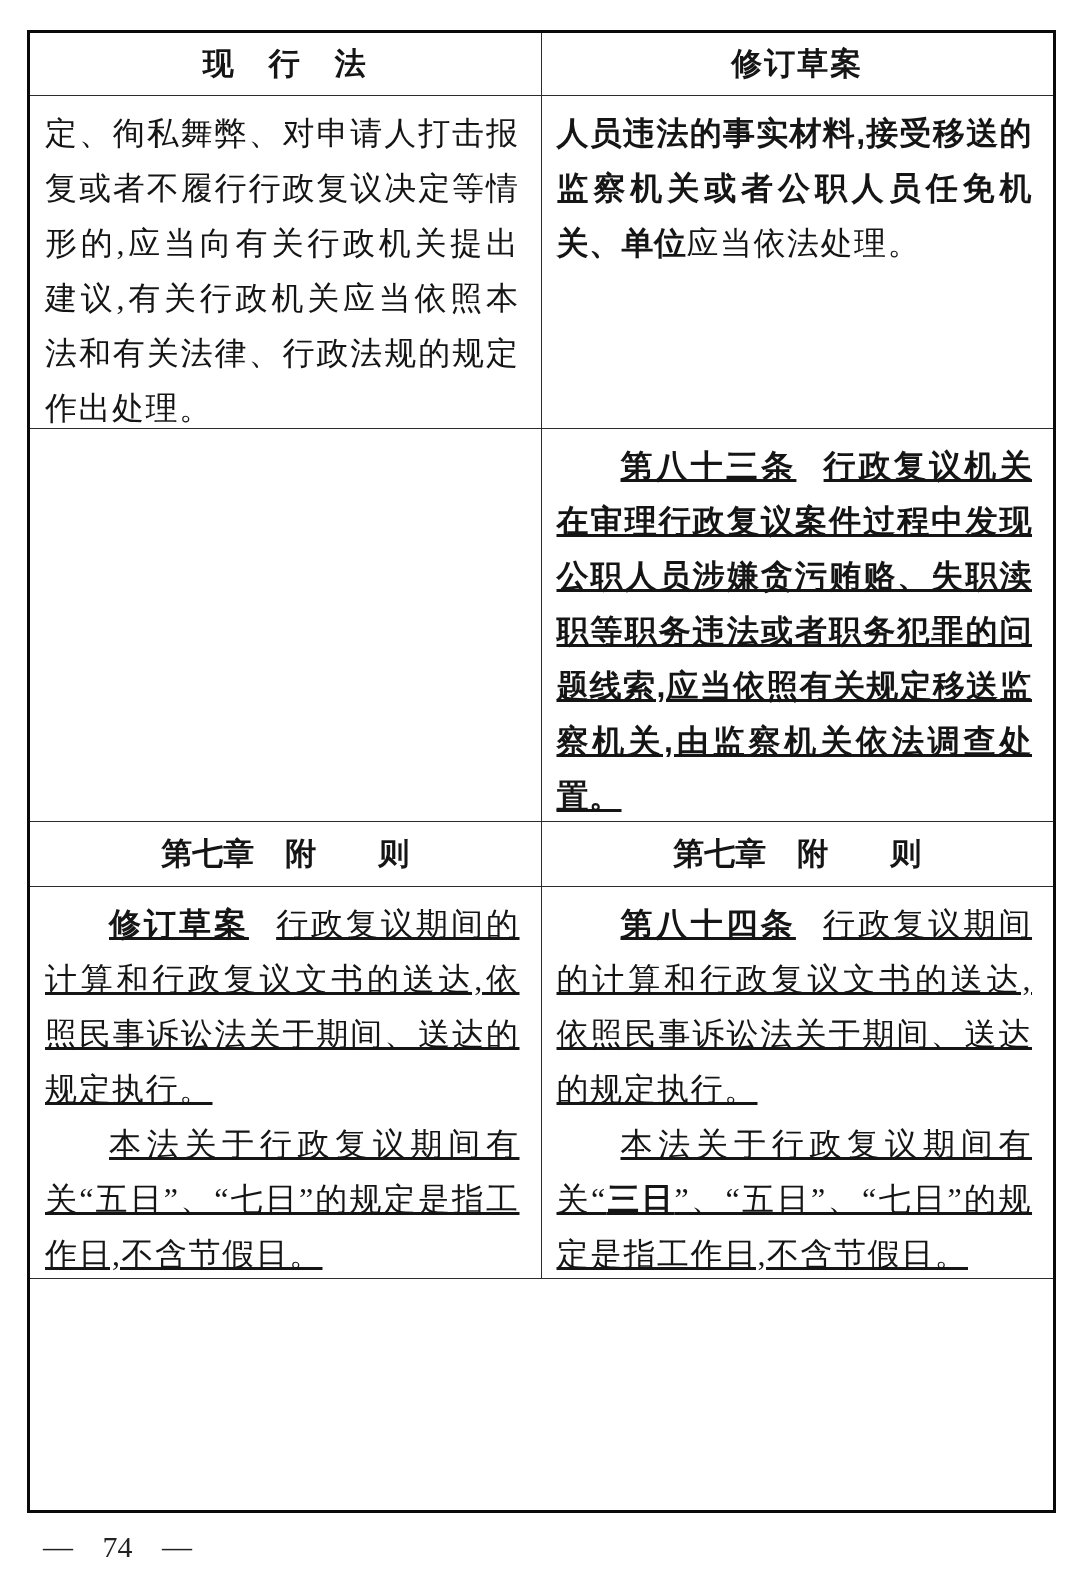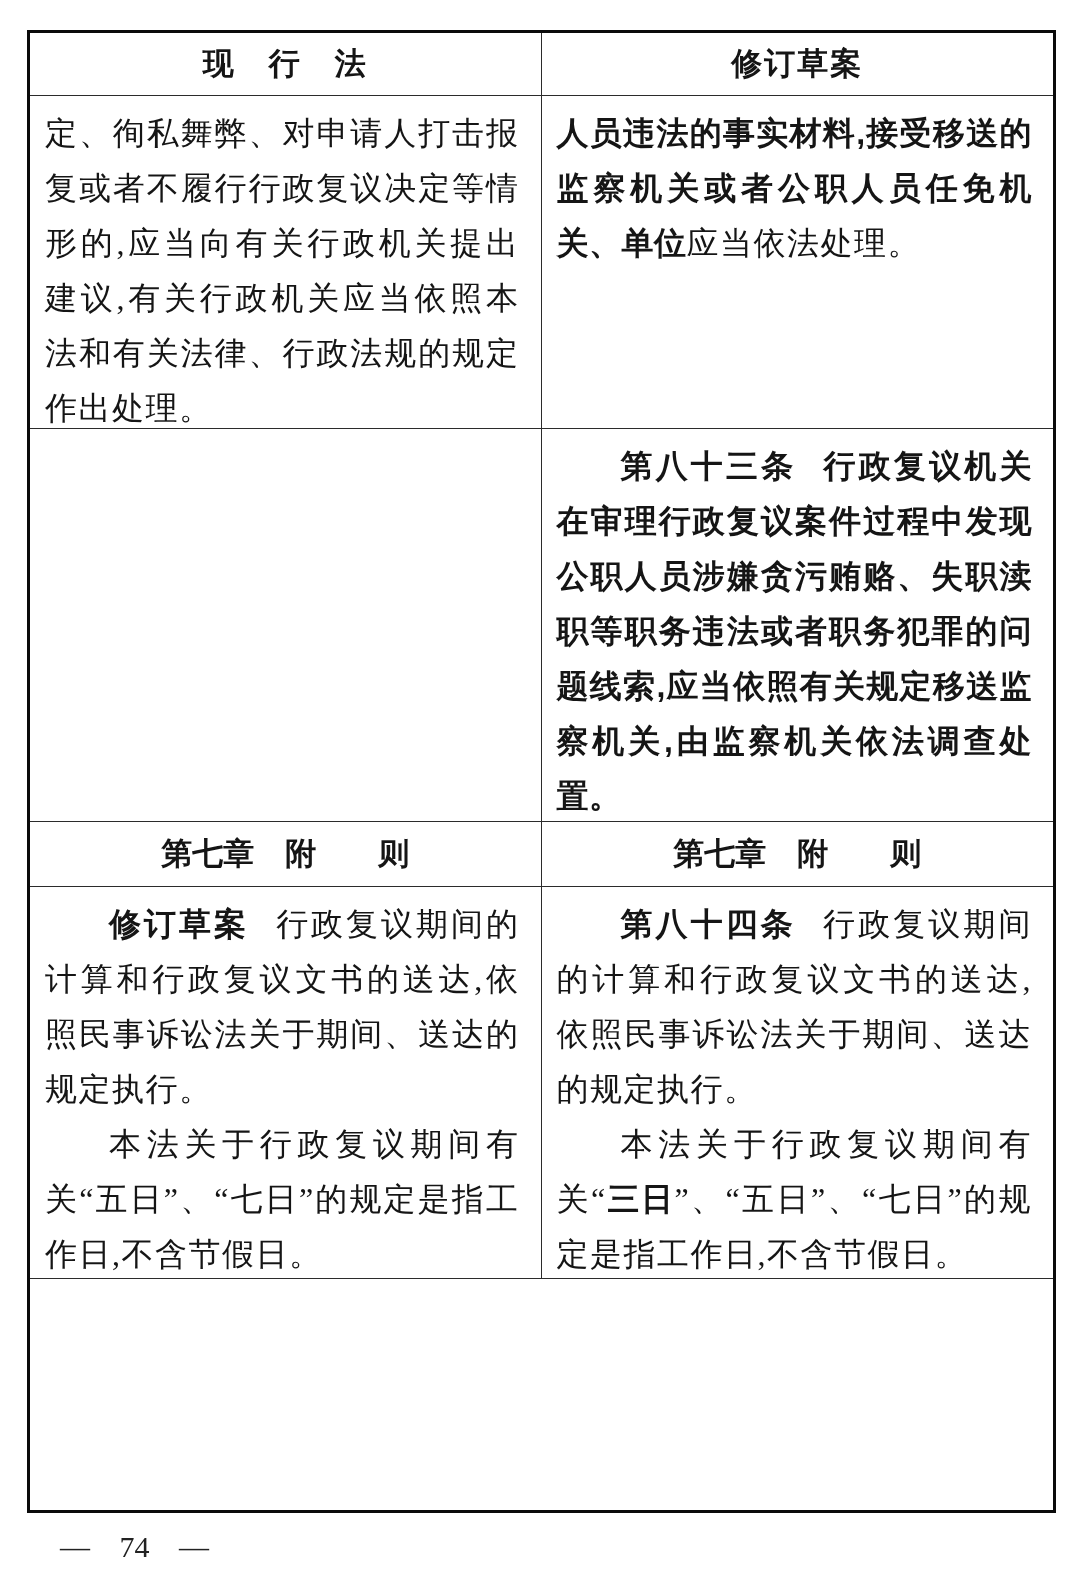--- a/index.html
+++ b/index.html
@@ -46,33 +46,33 @@
     padding: 0;
   }
   .chapter-text { font-size: 31px; font-weight: 700; }
   .para {
     margin: 0;
     font-size: 32px;
     line-height: 55px;
     text-align: justify;
     letter-spacing: 1.5px;
   }
-  .indent { text-indent: 2em; }
+  .indent { text-indent: 2em; text-decoration: underline; }
   .art {
     font-weight: 700;
     margin-right: 0.85em;
   }
   .hei {
     font-family: "Liberation Sans", "DejaVu Sans", sans-serif;
     font-weight: 700;
     letter-spacing: 0.5px;
   }
   .page-number {
     position: absolute;
-    left: 60px; top: 1530px;
+    left: 43px; top: 1530px;
     font-size: 30px;
     word-spacing: 22px;
     color: #222;
   }
 </style>
 </head>
 <body>
 
 <div class="page">
 

